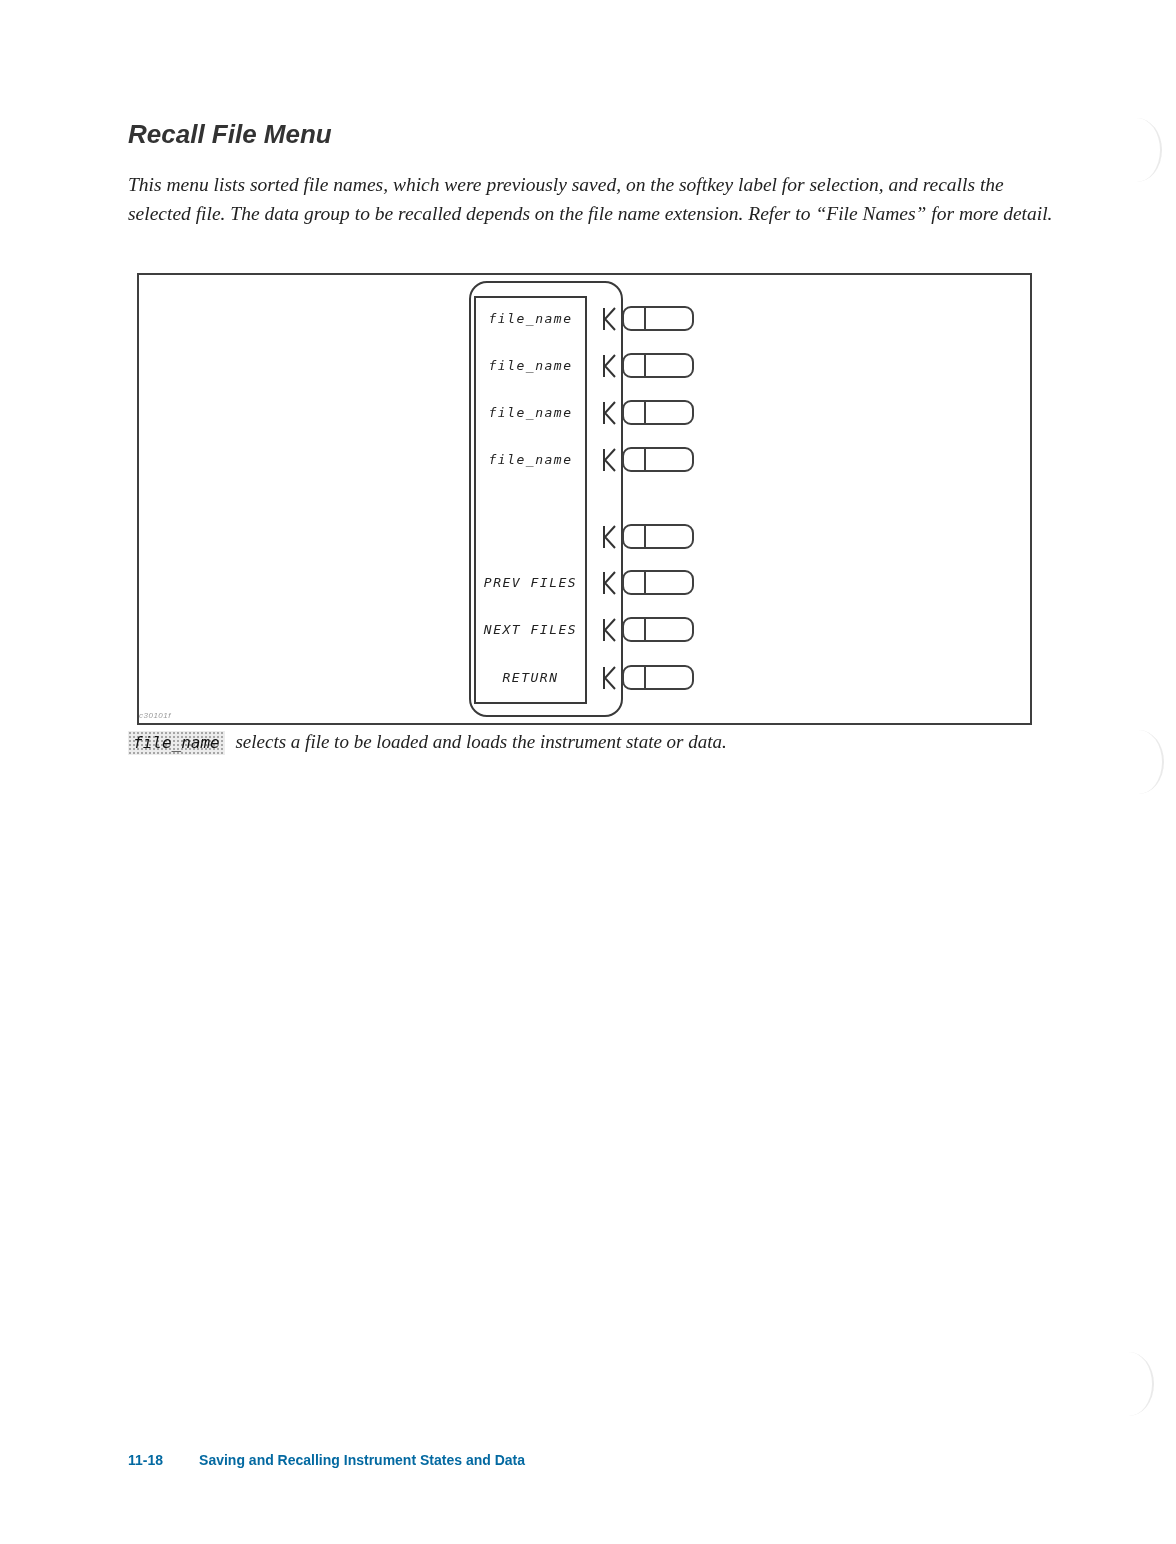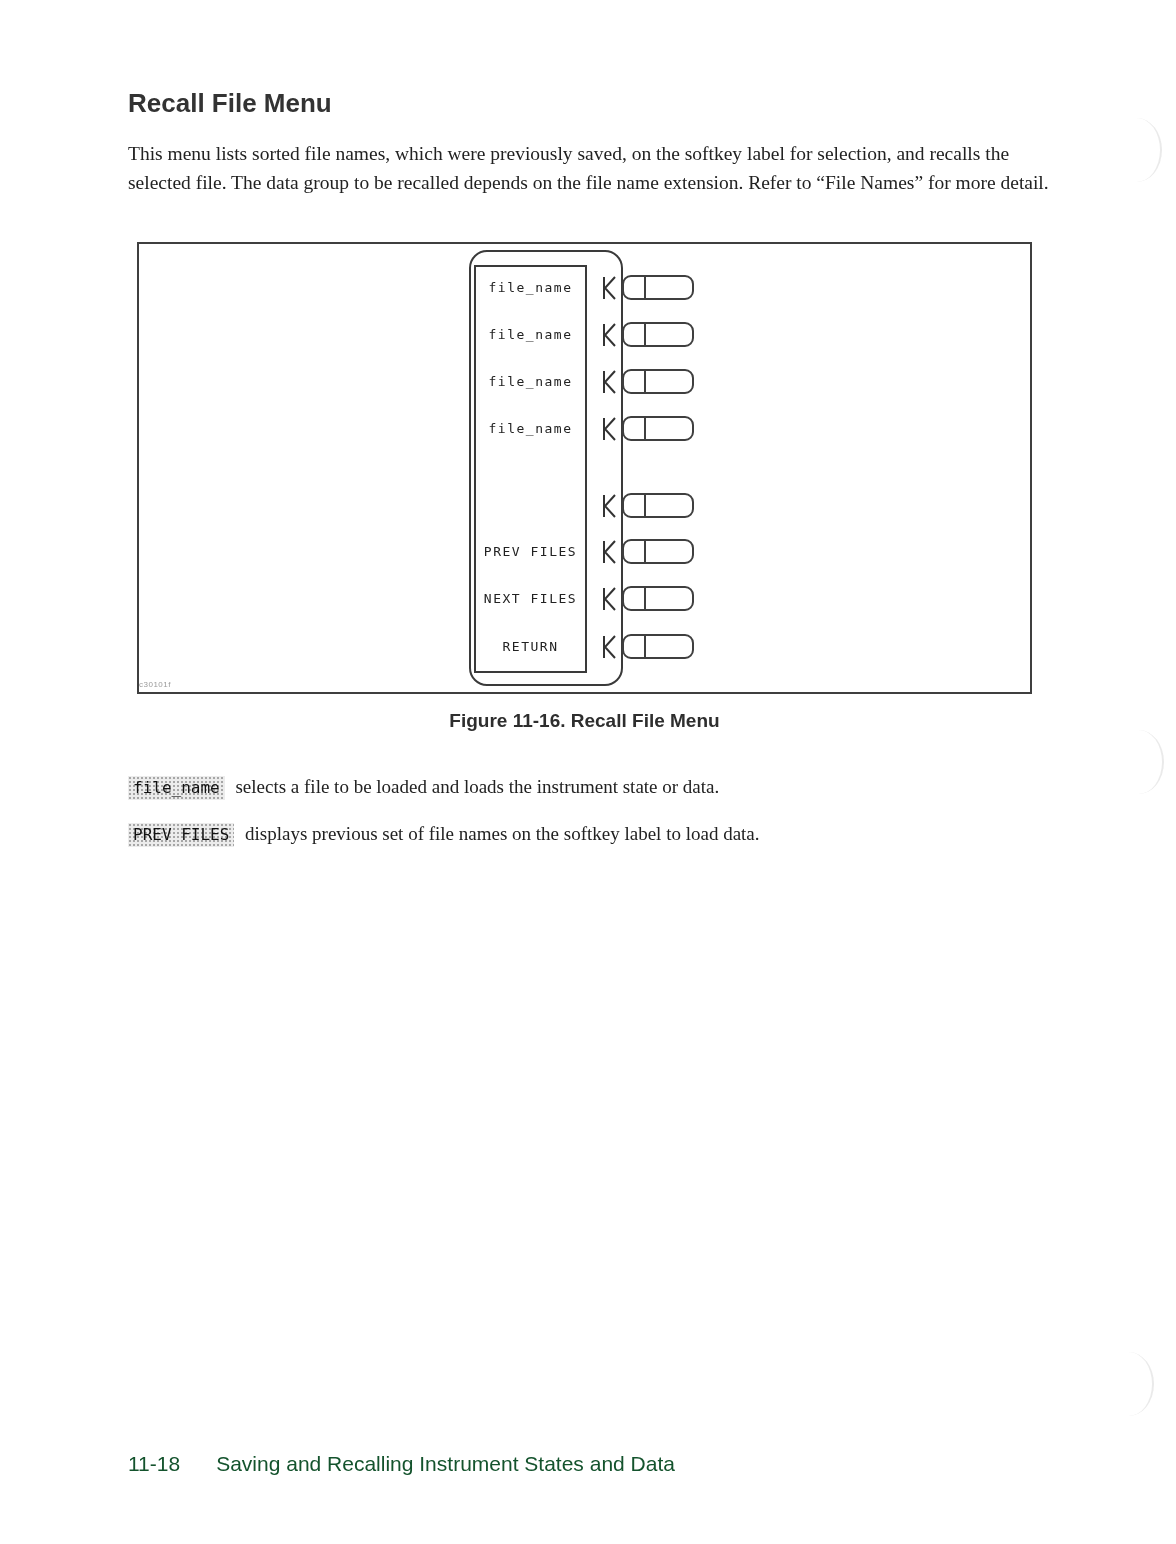--- a/index.html
+++ b/index.html
@@ -5,21 +5,21 @@
   * { box-sizing: border-box; }
   html,body { margin:0; padding:0; }
   body {
     width:1176px; height:1544px;
     background:#ffffff;
     font-family:"Liberation Serif", serif;
     color:#1e1e1e;
     position:relative;
     overflow:hidden;
   }
-  .content { padding:88px 0 0 128px; }
+  .content { padding:119px 0 0 128px;font-style:italic; }
 
   h1.page-title {
     font-family:"Liberation Sans", sans-serif;
     font-weight:bold;
     font-size:26px;
     color:#333;
     margin:0 0 20px 0;
   }
 
   p.intro {
@@ -123,23 +123,23 @@
     background-size:4px 4px;
     margin-right:6px;
     white-space:nowrap;
   }
 
   
   .footer {
     position:absolute;
     left:128px; top:1452px;
     font-family:"Liberation Sans", sans-serif;
-    font-weight:normal;
-    font-size:21px;
-    color:#14532d;
+    font-weight:bold;
+    font-size:14px;
+    color:#0369a1;
   }
   .footer .pg { margin-right:36px; }
 
   
   .artifact {
     position:absolute;
     width:42px; height:64px;
     border-right:2px solid #e2e2e2;
     border-radius:0 60% 60% 0 / 0 50% 50% 0;
     opacity:0.7;
@@ -238,31 +238,26 @@
           <path d="M3 2 V24 M14 2 L4 13 L14 24" stroke="#333" stroke-width="2" fill="none"></path>
         </svg>
       <span class="softkey-btn">
           <span class="btn-div"></span>
         </span>
     </div>
 
     <span class="stamp">c30101f</span>
   </div>
 
-  <div class="caption">Figure 11-16. Recall File Menu</div>
 
   <div class="definitions">
     <p class="def">
       <span class="term">file_name</span>
       <span>selects a file to be loaded and loads the instrument state or data.</span>
     </p>
-    <p class="def">
-      <span class="term">PREV FILES</span>
-      <span>displays previous set of file names on the softkey label to load data.</span>
-    </p>
   </div>
 
 </div>
 
 <div class="footer">
   <span class="pg">11-18</span><span>Saving and Recalling Instrument States and Data</span>
 </div>
 
 <div class="artifact a1"></div>
 <div class="artifact a2"></div>

